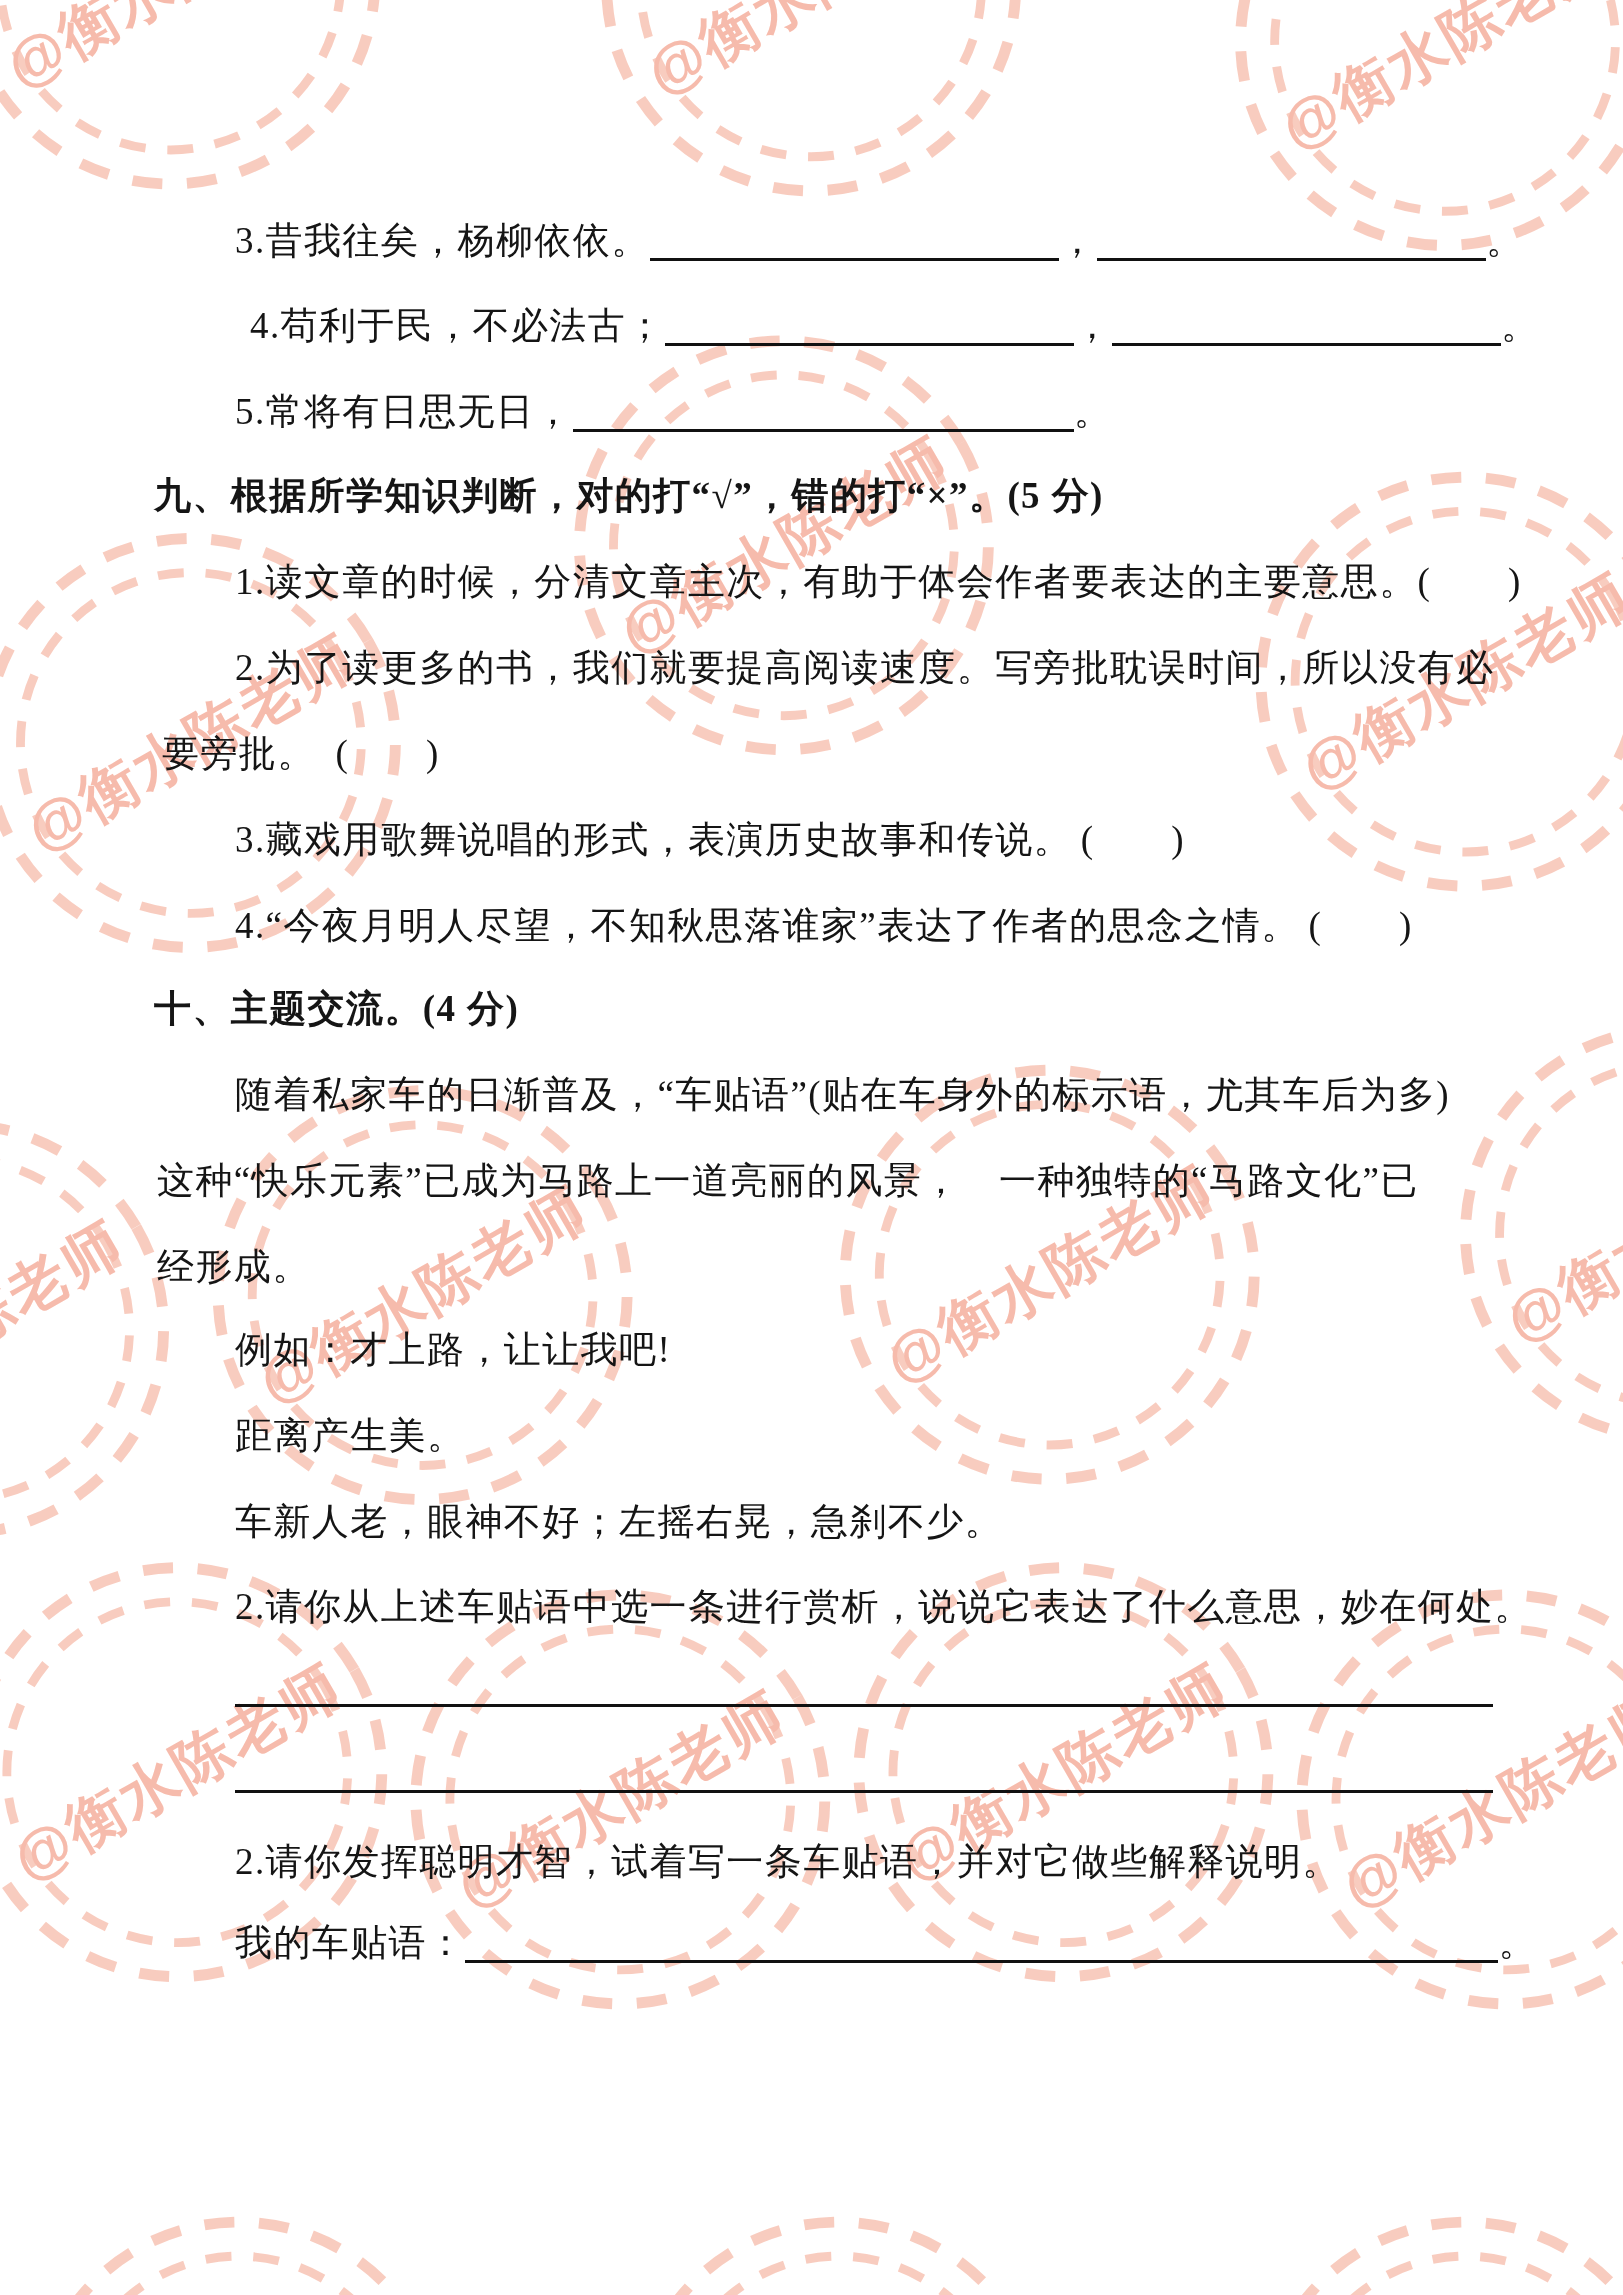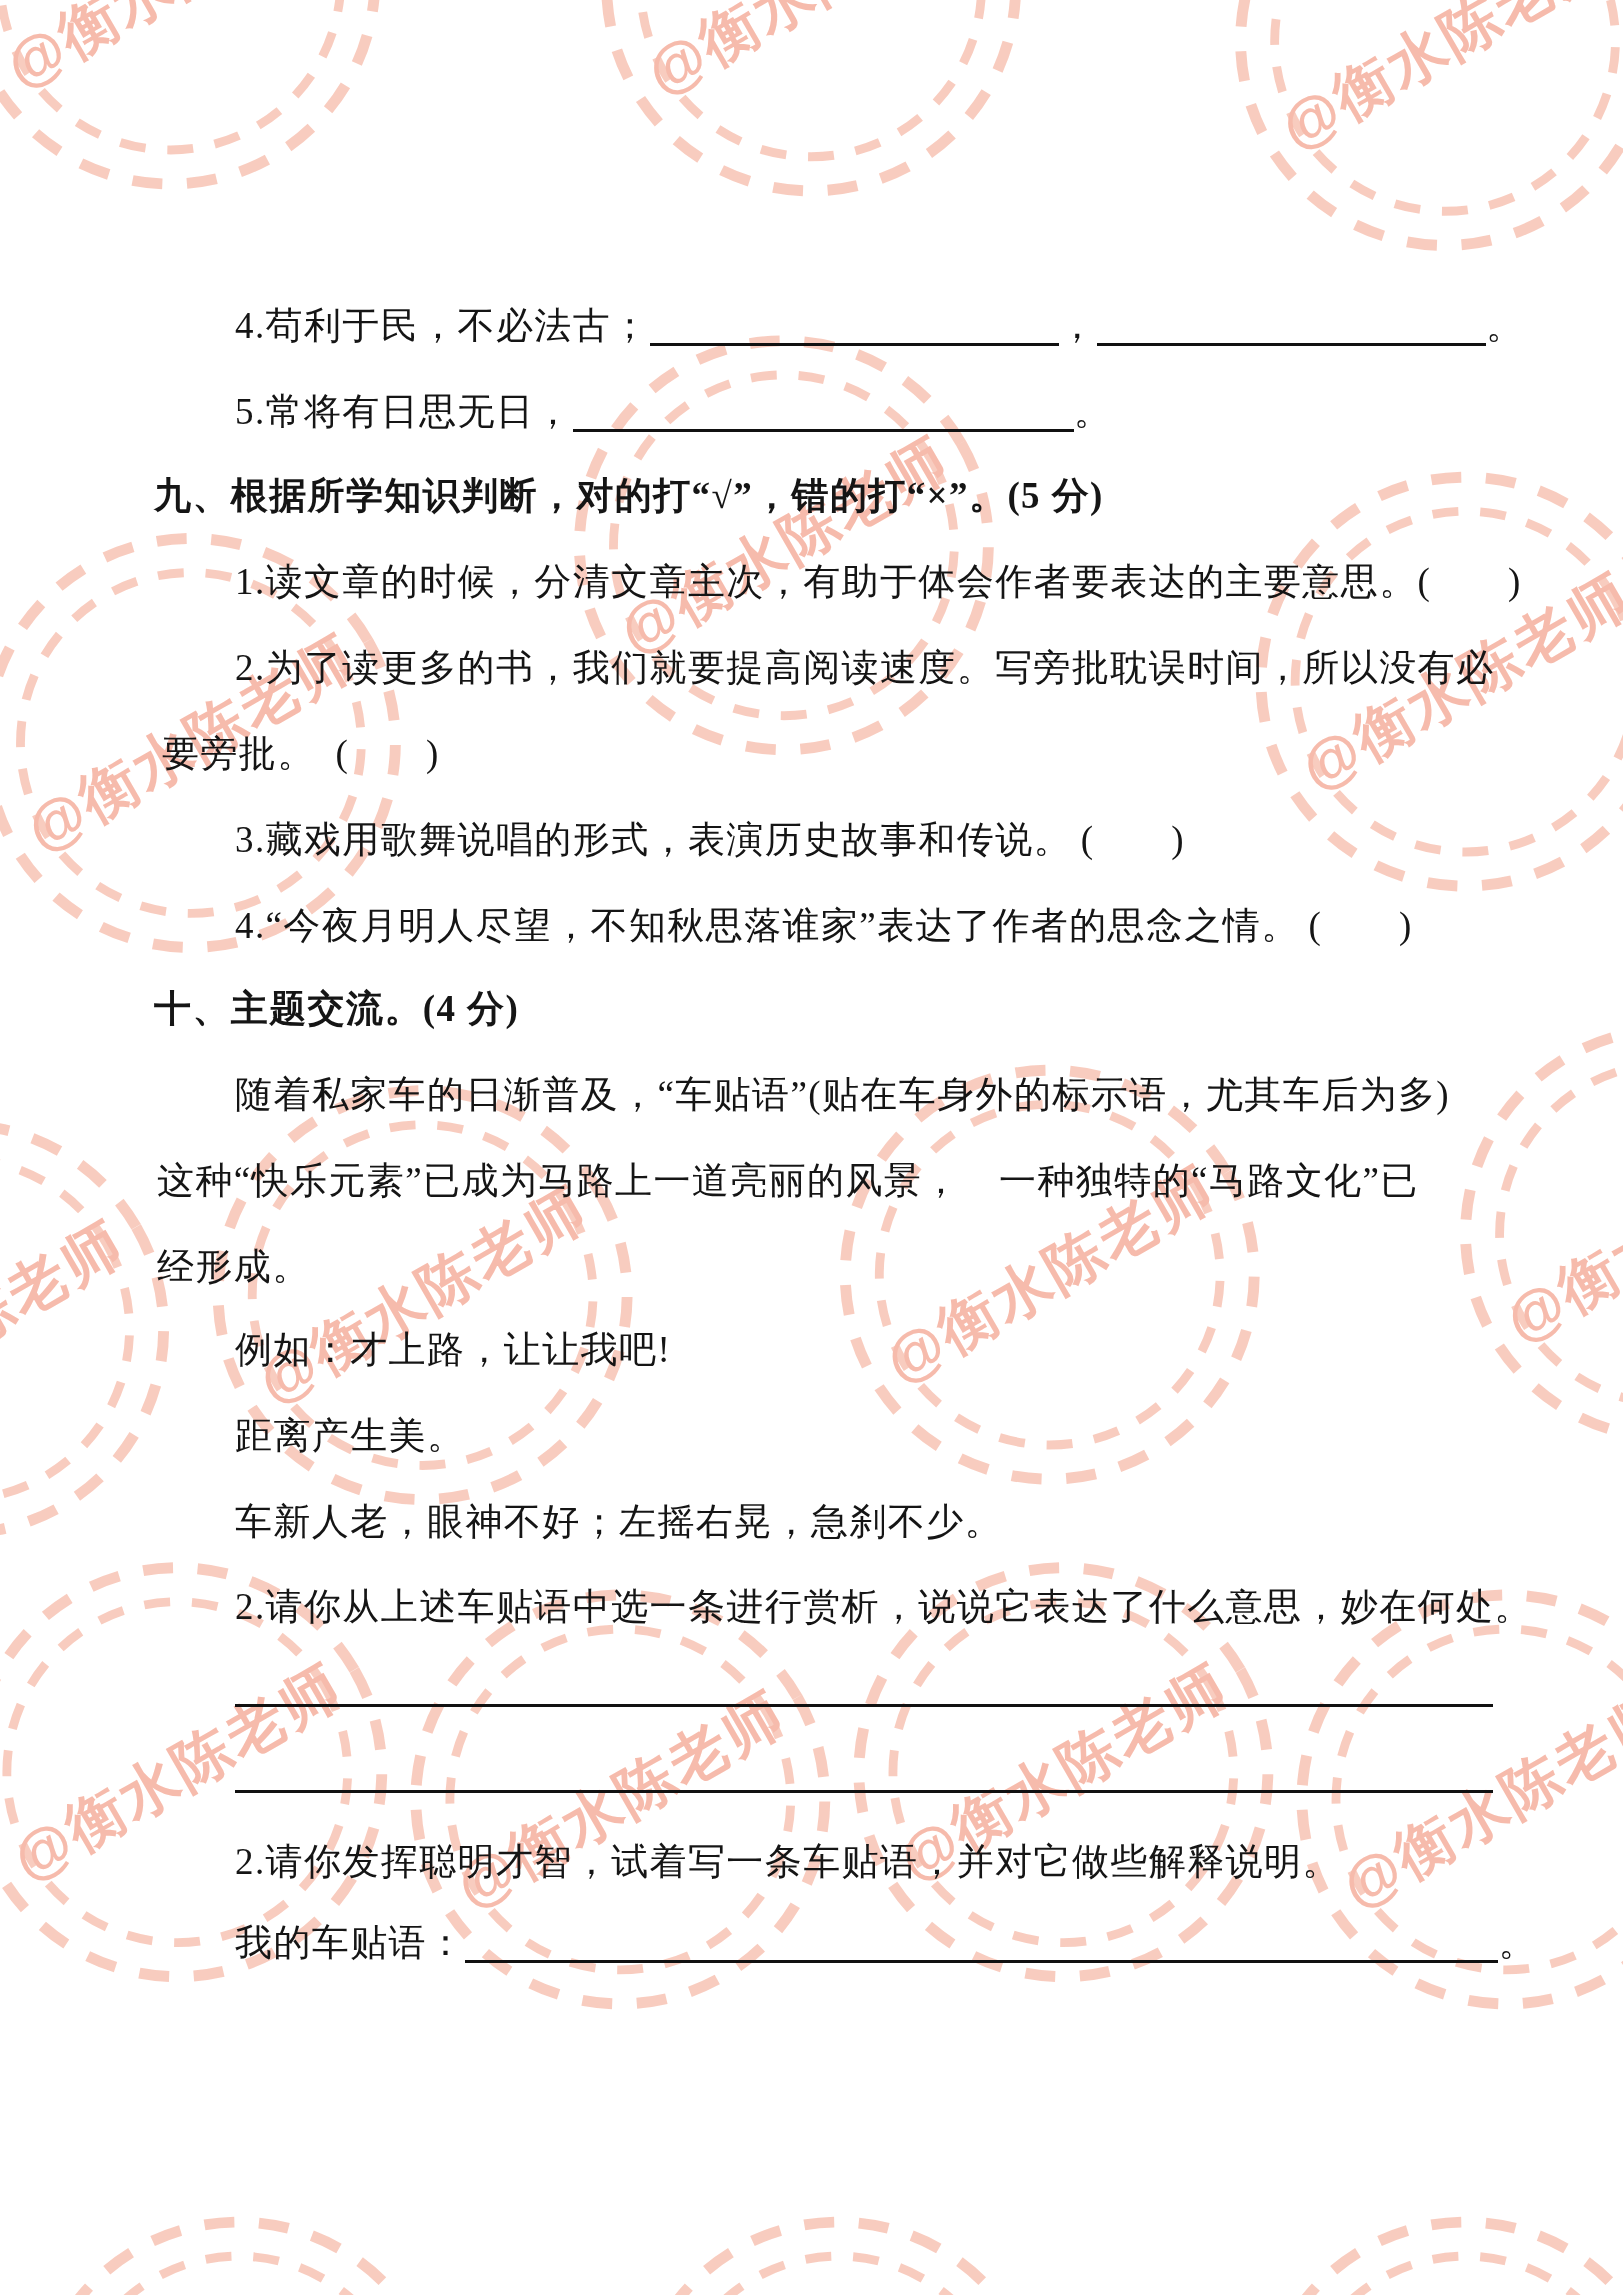--- a/index.html
+++ b/index.html
@@ -107,21 +107,22 @@
       <text x="0" y="30" text-anchor="middle" font-size="86" letter-spacing="4" textLength="540" lengthAdjust="spacingAndGlyphs" fill="#f5ab98">@衡水陈老师</text>
     </g>
     <g transform="translate(2150 3560) rotate(-30)" opacity="0.8">
       <circle r="300" fill="none" stroke="#f7c0b0" stroke-width="16" stroke-dasharray="44 36"></circle>
       <circle r="250" fill="none" stroke="#f7c0b0" stroke-width="13" stroke-dasharray="38 32"></circle>
       <text x="0" y="30" text-anchor="middle" font-size="86" letter-spacing="4" textLength="540" lengthAdjust="spacingAndGlyphs" fill="#f5ab98">@衡水陈老师</text>
     </g>
   </svg>
 
 <main id="content">
-    <div class="line" style="top: 305px; left: 235px; text-align: right;"><span class="t">4.苟利于民，不必法古；</span><span class="u" style="width: 409px;"></span><span class="t">，</span><span class="u" style="width: 389px;"></span><span class="t">。</span></div>
+    <div class="line" style="top: 220px; left: 235px;"><span class="t">3.昔我往矣，杨柳依依。</span><span class="u" style="width: 409px;"></span><span class="t">，</span><span class="u" style="width: 389px;"></span><span class="t">。</span></div>
+    <div class="line" style="top: 305px; left: 250px; text-align: right;"><span class="t">4.苟利于民，不必法古；</span><span class="u" style="width: 409px;"></span><span class="t">，</span><span class="u" style="width: 389px;"></span><span class="t">。</span></div>
     <div class="line" style="top: 391px; left: 235px;"><span class="t">5.常将有日思无日，</span><span class="u" style="width: 501px;"></span><span class="t">。</span></div>
     <div class="line bold" style="top: 475px; left: 154px;"><span class="t">九、根据所学知识判断，对的打“√”，错的打“×”。(5 分)</span></div>
     <div class="line" style="top: 561px; left: 235px;"><span class="t">1.读文章的时候，分清文章主次，有助于体会作者要表达的主要意思。(　　)</span></div>
     <div class="line" style="top: 647px; left: 235px;"><span class="t">2.为了读更多的书，我们就要提高阅读速度。写旁批耽误时间，所以没有必</span></div>
     <div class="line" style="top: 733px; left: 162px;"><span class="t">要旁批。 (　　)</span></div>
     <div class="line" style="top: 819px; left: 235px; font-family: Liberation Serif, serif;"><span class="t">3.藏戏用歌舞说唱的形式，表演历史故事和传说。 (　　)</span></div>
     <div class="line" style="top: 905px; left: 235px;"><span class="t">4.“今夜月明人尽望，不知秋思落谁家”表达了作者的思念之情。 (　　)</span></div>
     <div class="line bold" style="top: 988px; left: 154px;"><span class="t">十、主题交流。(4 分)</span></div>
     <div class="line" style="top: 1160px; left: 157px;"><span class="t">这种“快乐元素”已成为马路上一道亮丽的风景，　一种独特的“马路文化”已</span></div>
     <div class="line" style="top: 1074px; left: 235px;"><span class="t">随着私家车的日渐普及，“车贴语”(贴在车身外的标示语，尤其车后为多)</span></div>

